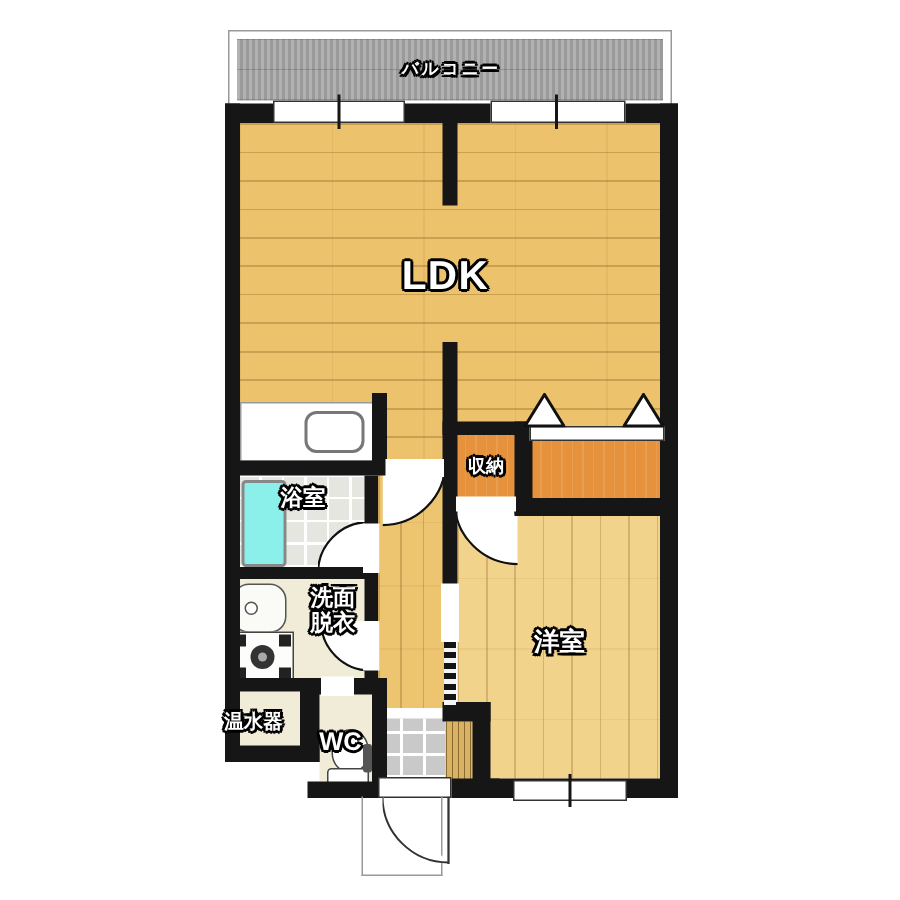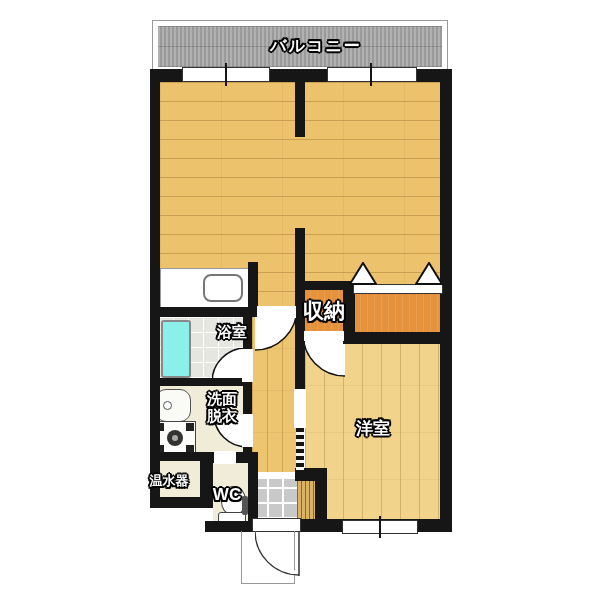--- a/index.html
+++ b/index.html
@@ -147,23 +147,24 @@
   <svg class="abs" style="left:415px;top:262px;" width="28" height="23" viewBox="0 0 28 23">
     <polygon points="1,22 14,1 27,22" fill="#fff" stroke="#111" stroke-width="2"></polygon>
   </svg>
 
   <div class="outline-thin" style="left:241px;top:531px;width:54px;height:53px;border-top:none;"></div>
   <svg class="abs" style="left:255px;top:531px;" width="47" height="47" viewBox="0 0 47 47">
     <path d="M0,0 A44,44 0 0 0 44,44" fill="#fff" stroke="#333" stroke-width="1.3"></path>
     <line x1="44" y1="0" x2="44" y2="45" stroke="#333" stroke-width="1.5"></line>
   </svg>
 
-  <div class="rlabel" style="left:316px;top:46px;font-size:16px;letter-spacing:2px;">バルコニー</div>
-  <div class="rlabel" style="left:324px;top:311px;font-size:21px;">収納</div>
-  <div class="rlabel" style="left:232px;top:332px;font-size:15px;">浴室</div>
+  <div class="rlabel" style="left:301px;top:46px;font-size:11px;letter-spacing:2px;">バルコニー</div>
+  <div class="rlabel" style="left:297px;top:184px;font-size:27px;letter-spacing:1px;">LDK</div>
+  <div class="rlabel" style="left:324px;top:311px;font-size:12px;">収納</div>
+  <div class="rlabel" style="left:202px;top:332px;font-size:15px;">浴室</div>
   <div class="rlabel" style="left:222px;top:407px;font-size:15px;line-height:17px;text-align:center;">
     <span>洗面</span><br>
     <span>脱衣</span>
   </div>
   <div class="rlabel" style="left:169px;top:481px;font-size:13px;">温水器</div>
   <div class="rlabel" style="left:227px;top:495px;font-size:17px;">WC</div>
   <div class="rlabel" style="left:373px;top:428px;font-size:17px;font-family:Liberation Mono, monospace;">洋室</div>
 
 </div>
 

